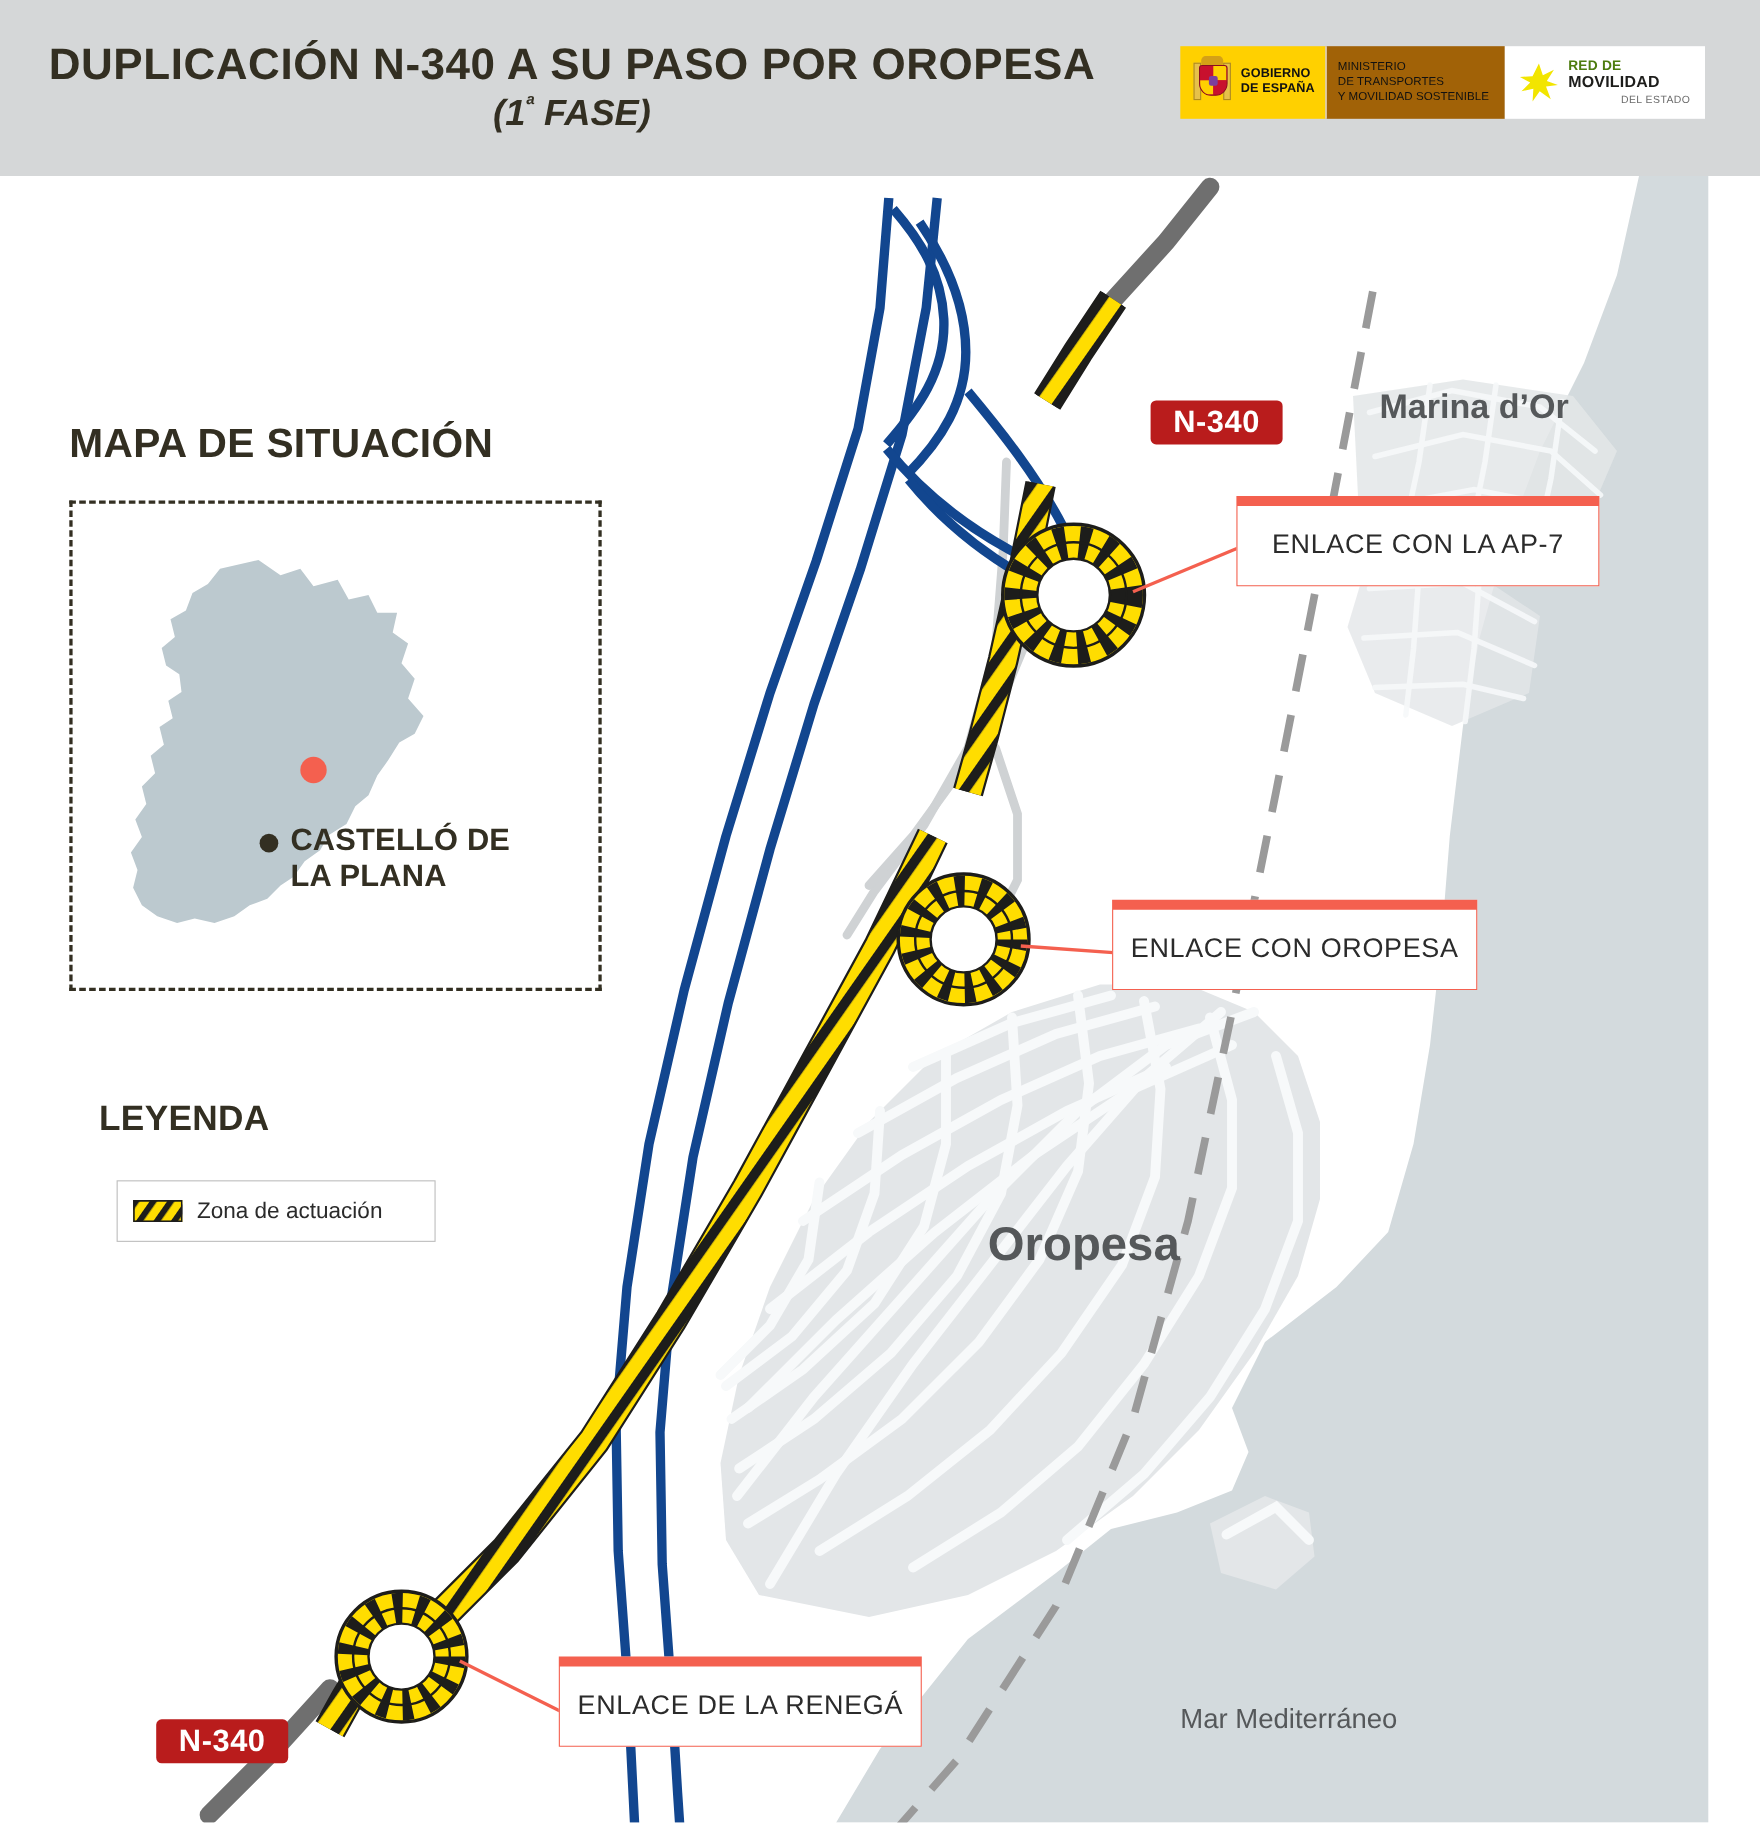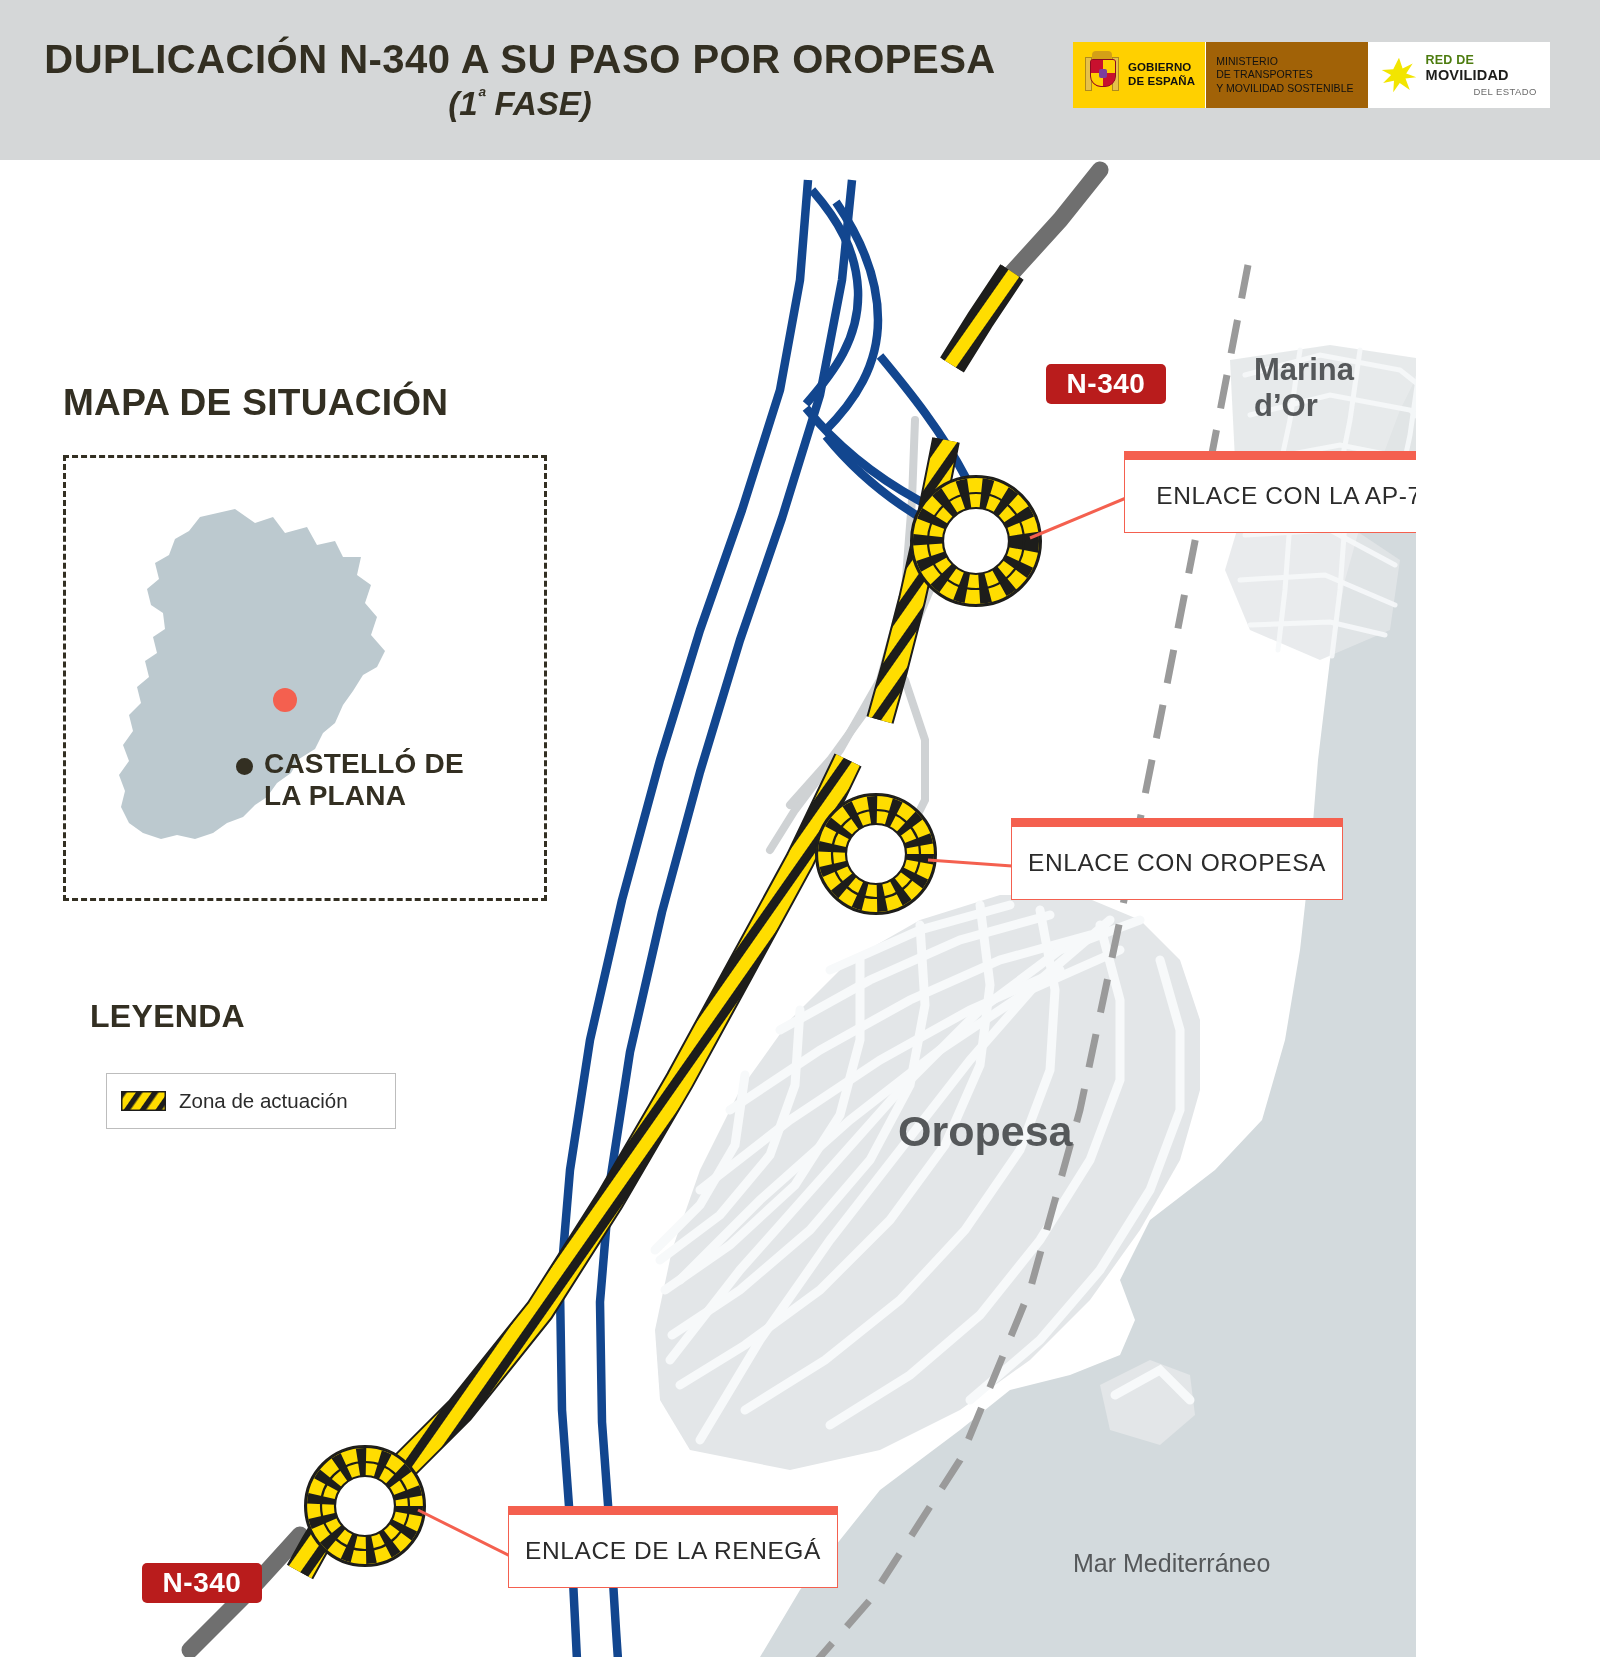--- a/index.html
+++ b/index.html
@@ -35,21 +35,21 @@
             border-left:1.5px solid #fff;}
   #min-text{font-size:10.5px;color:#111;line-height:1.3;letter-spacing:.05px;}
   #logo-rce{background:#fff;display:flex;align-items:center;gap:9px;padding:0 13px;}
   #rce-star{width:36px;height:36px;flex:none;}
   #rce-text{line-height:1.12;}
   #rce-text .l1{font-size:12.5px;font-weight:bold;color:#4d7c0f;letter-spacing:.2px;}
   #rce-text .l2{font-size:14.5px;font-weight:bold;color:#1d1d1b;letter-spacing:.2px;}
   #rce-text .l3{font-size:9.5px;color:#6b6b6b;letter-spacing:.4px;margin-top:4px;padding-left:48px;}
 
   
-  #map{position:absolute;left:0;top:160px;width:1416px;height:1497px;background:#ffffff;overflow:hidden;}
+  #map{position:absolute;left:0;top:160px;width:1553px;height:1497px;background:#ffffff;overflow:hidden;}
   #map-svg{position:absolute;left:0;top:0;}
 
   
   #situation{position:absolute;left:63px;top:222px;width:500px;}
   #situation-title{font-size:37px;font-weight:bold;color:#332f22;letter-spacing:.3px;}
   #situation-box{position:absolute;left:63px;top:295px;width:478px;height:440px;
                  border:3px dashed #332f22;background:#fff;}
   #prov-svg{position:absolute;left:85px;top:345px;}
   #city-dot{position:absolute;left:236px;top:598px;width:17px;height:17px;border-radius:50%;background:#332f22;}
   #city-label{position:absolute;left:264px;top:588px;font-size:28px;font-weight:bold;color:#332f22;

